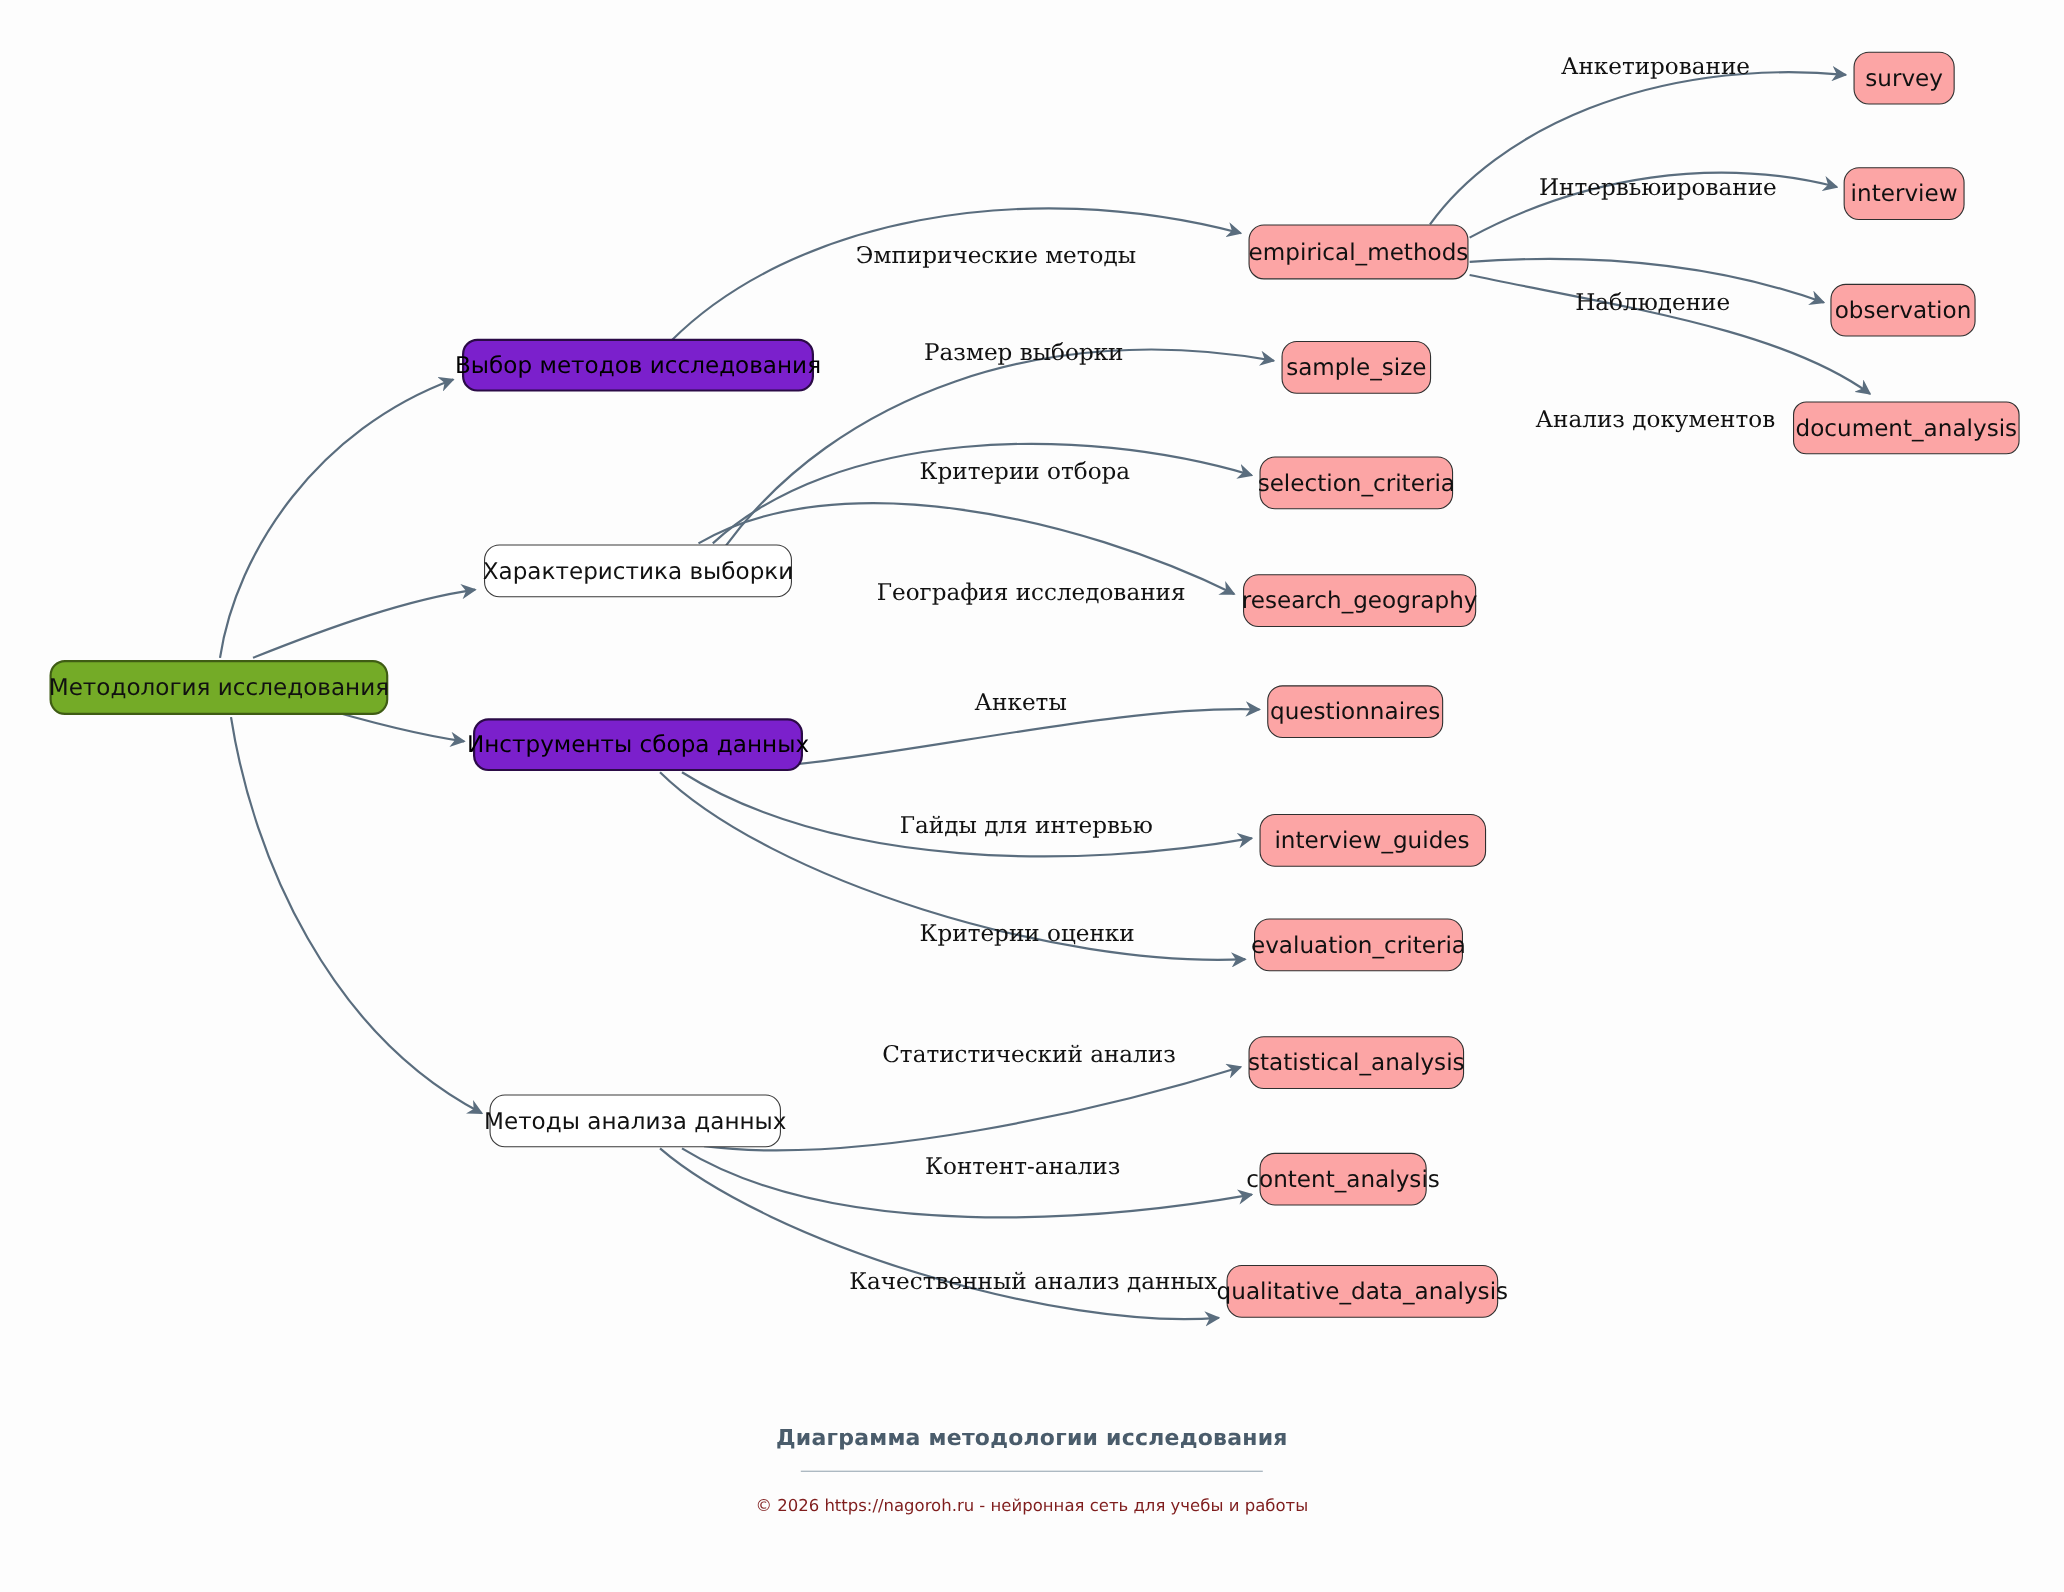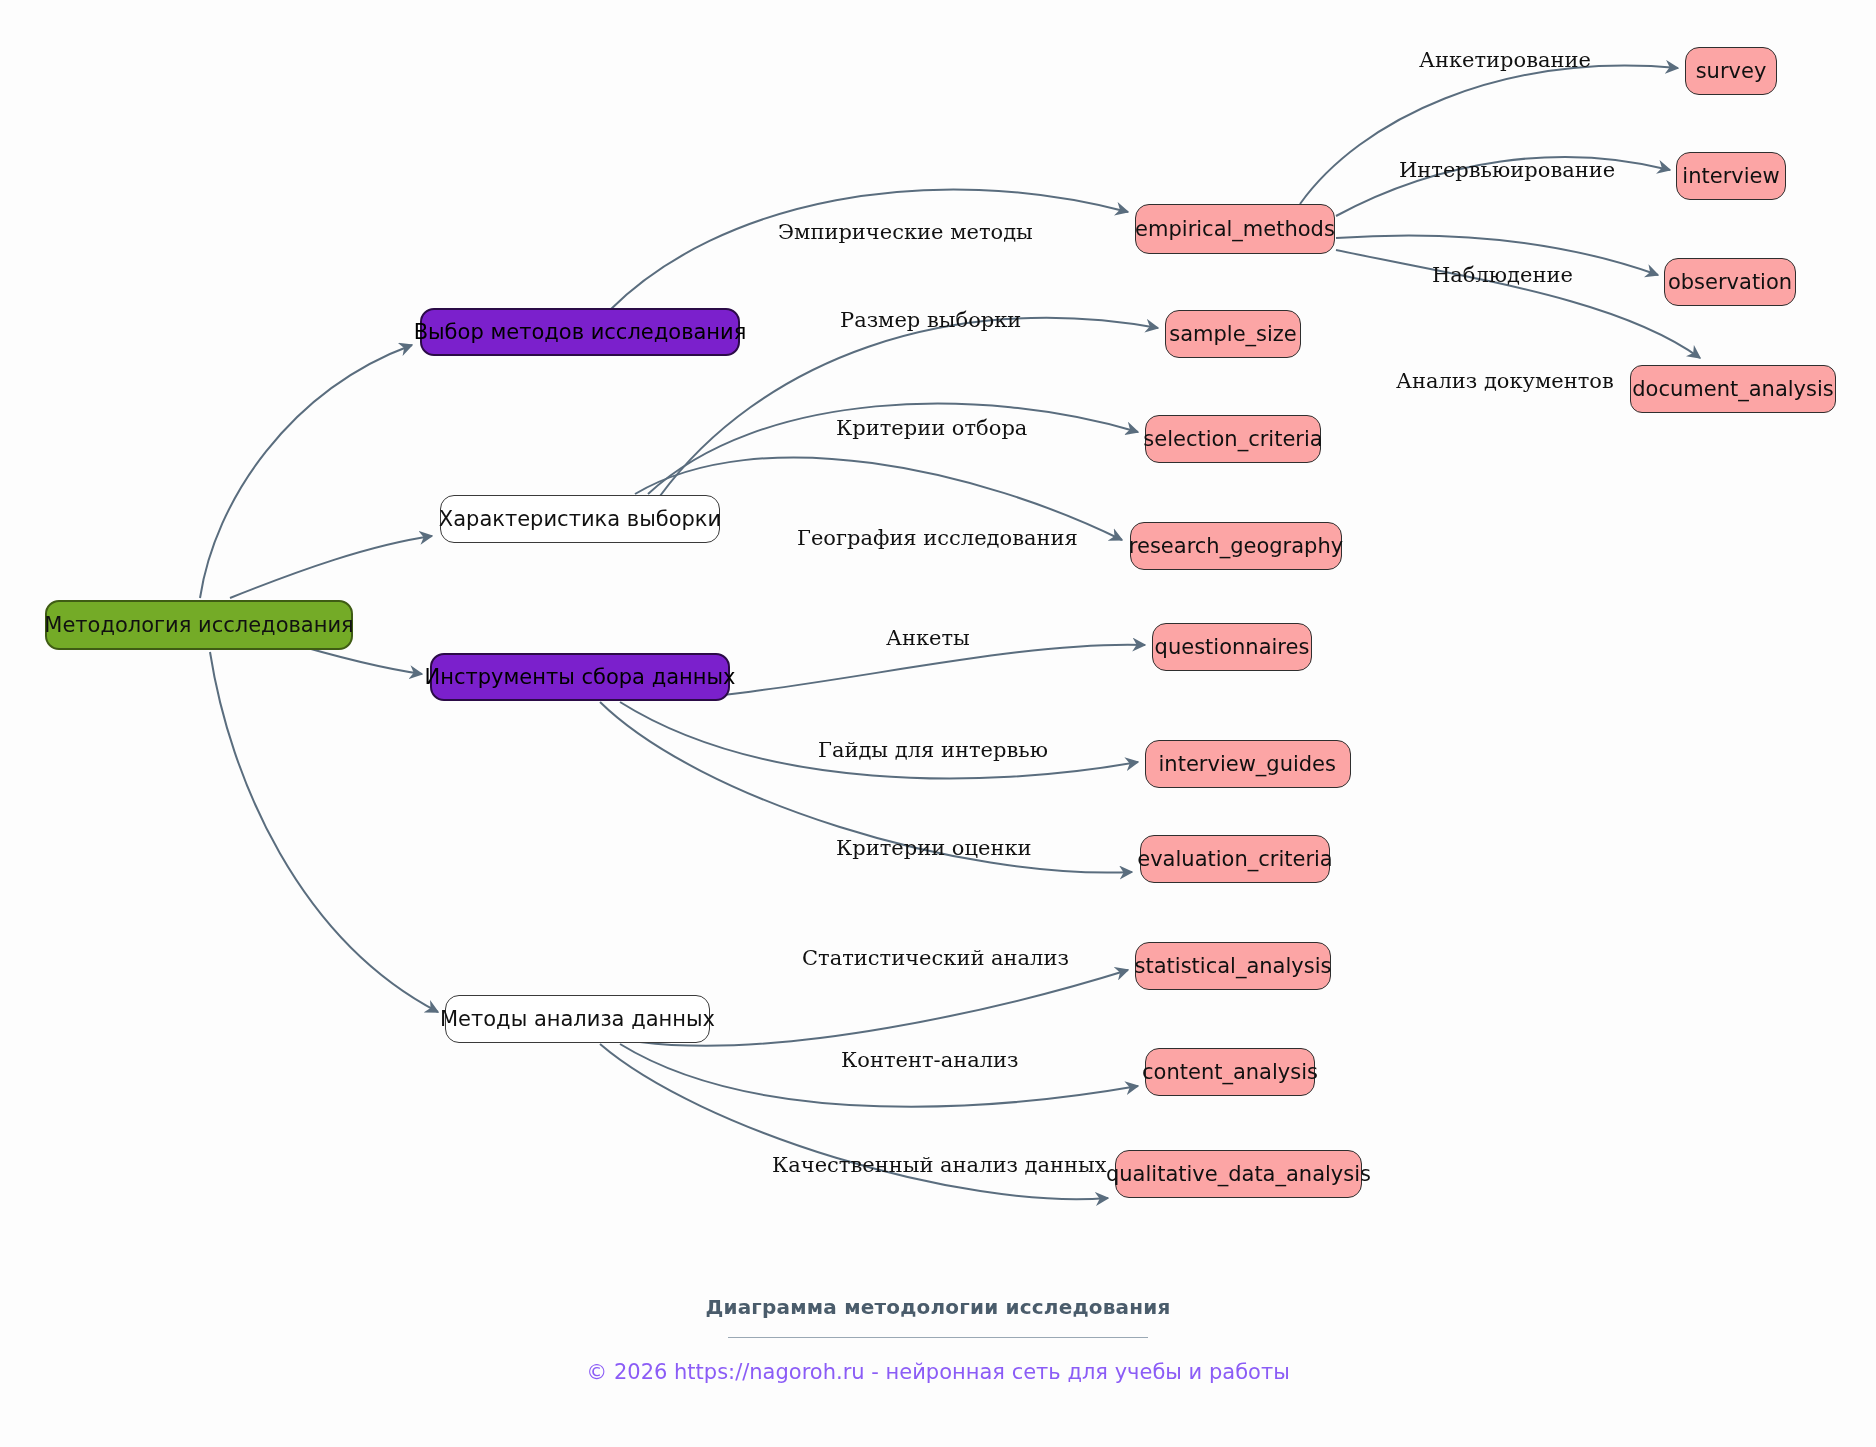--- a/index.html
+++ b/index.html
@@ -84,22 +84,22 @@
   }
   #footer-rule {
     width: 420px;
     height: 1px;
     background: #9aa8b4;
     margin: 18px auto 0 auto;
   }
   #footer-copy {
     margin-top: 22px;
     font-family: "DejaVu Sans", sans-serif;
-    font-size: 21px;
-    color: #8b5cf6;
+    font-size: 15px;
+    color: #7f1d1d;
   }
 </style>
 </head>
 <body>
 
 <div id="canvas">
 
   <svg id="edges" viewBox="0 0 1876 1447" xmlns="http://www.w3.org/2000/svg">
     <defs>
       <marker id="arrow" viewBox="0 0 10 10" refX="9" refY="5" markerWidth="7" markerHeight="7" orient="auto-start-reverse">
@@ -195,21 +195,21 @@
   </div>
 
   <div class="node leaf" style="left:1140px; top:835px; width:190px; height:48px;">
     <span>evaluation_criteria</span>
   </div>
 
   <div class="node leaf" style="left:1135px; top:942px; width:196px; height:48px;">
     <span>statistical_analysis</span>
   </div>
 
-  <div class="node leaf" style="left:1145px; top:1048px; width:170px; height:48px;">
+  <div class="node leaf" style="left:1145px; top:1048px; width:152px; height:48px;">
     <span>content_analysis</span>
   </div>
 
   <div class="node leaf" style="left:1115px; top:1150px; width:247px; height:48px;">
     <span>qualitative_data_analysis</span>
   </div>
 
   <div class="edge-label" style="left:778px; top:222px;">Эмпирические методы</div>
   <div class="edge-label" style="left:1419px; top:50px;">Анкетирование</div>
   <div class="edge-label" style="left:1399px; top:160px;">Интервьюирование</div>

